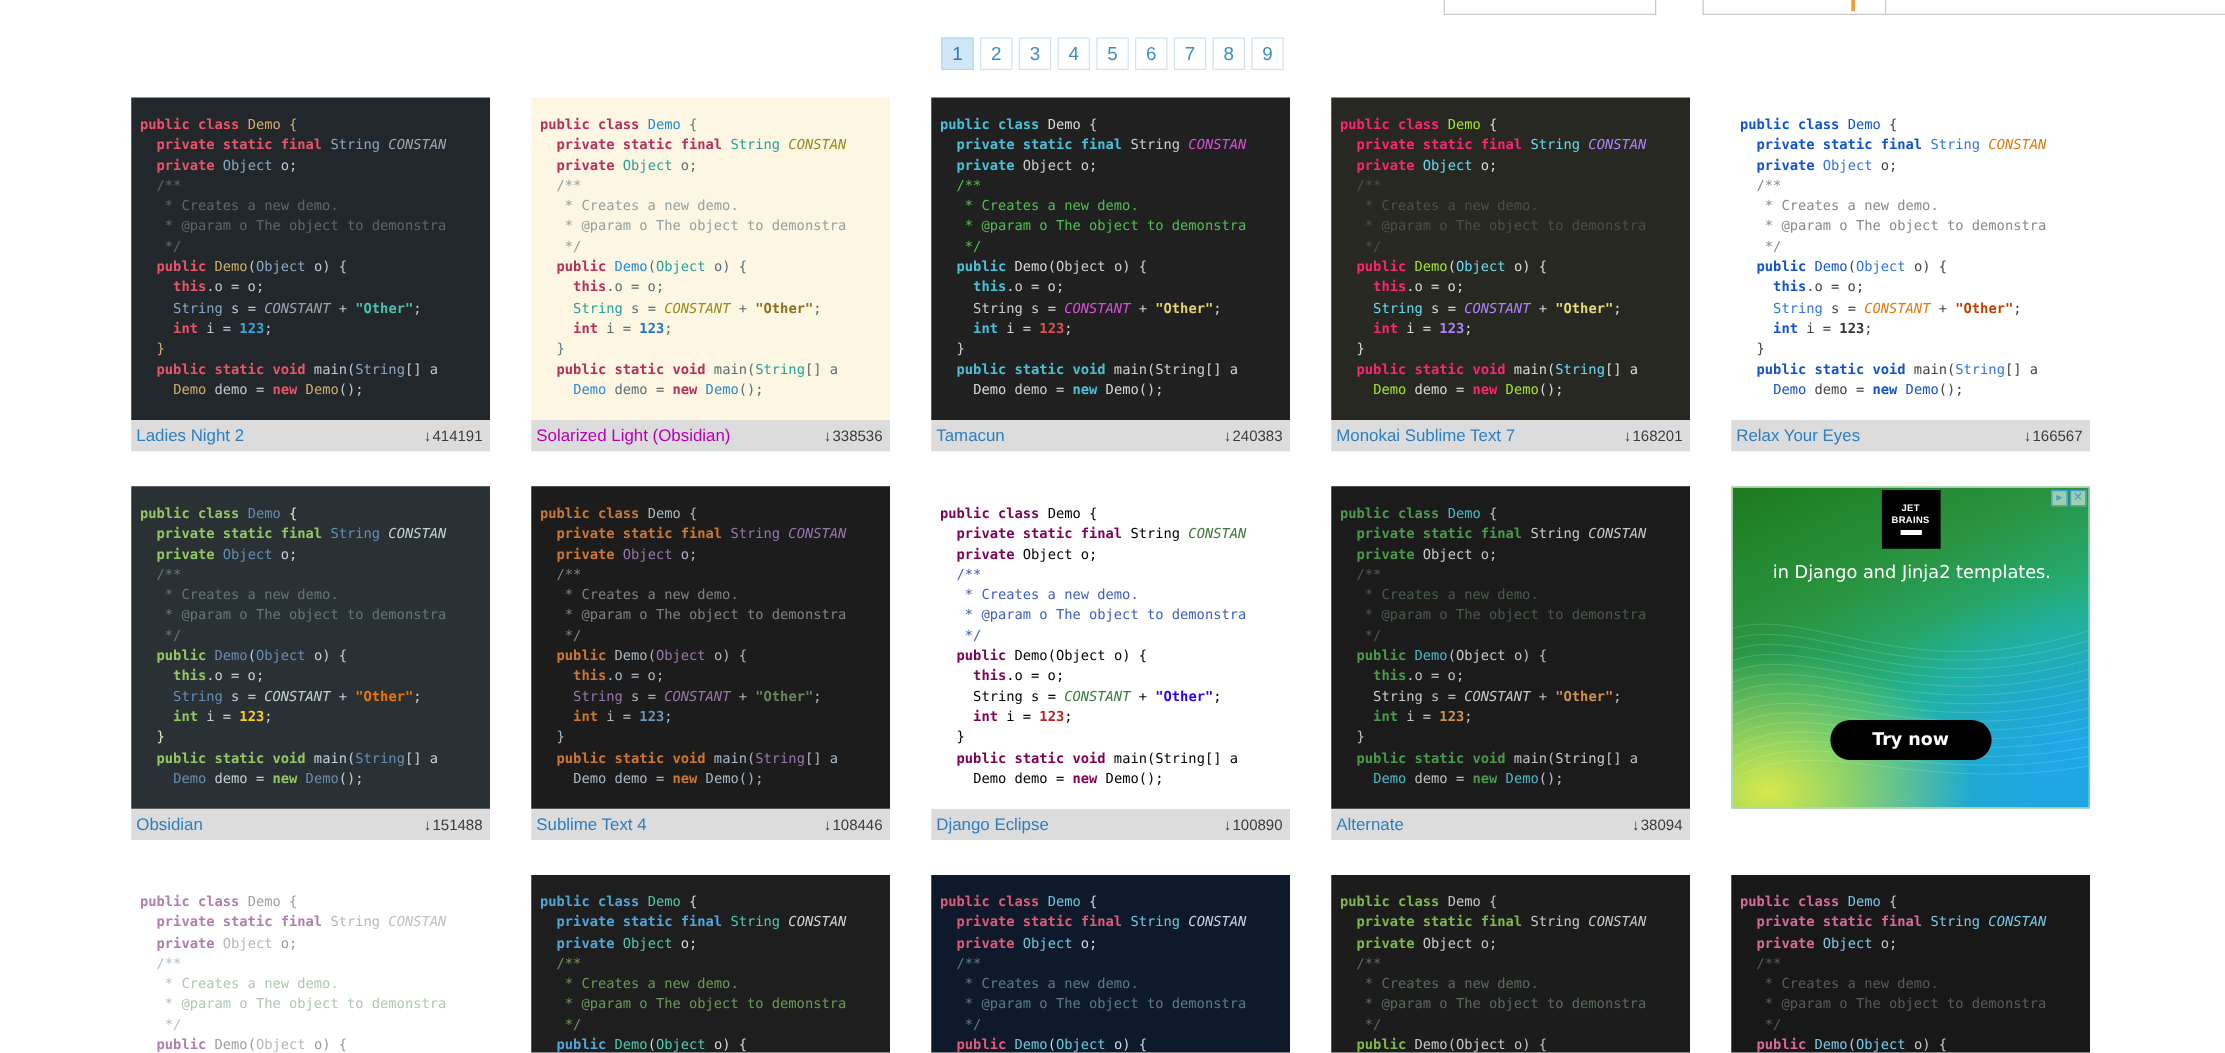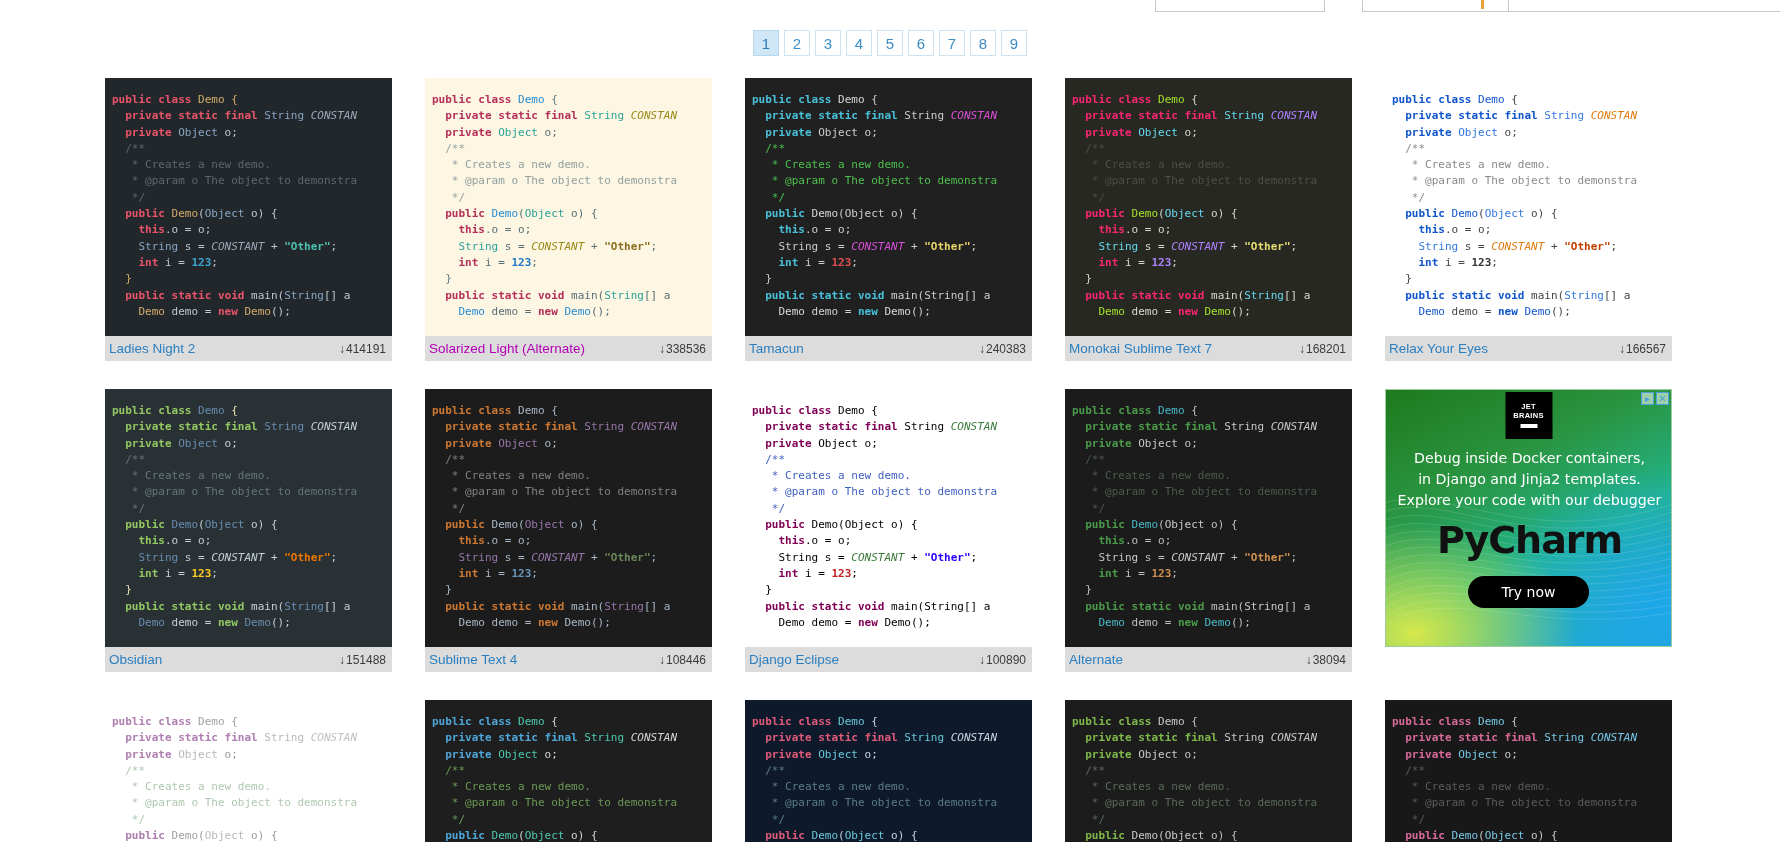--- a/index.html
+++ b/index.html
@@ -100,20 +100,21 @@
   .ad-logo {
     position:absolute; top:128px; left:0; width:287px; text-align:center;
     color:#111; font-size:38px; font-weight:bold; letter-spacing:-1px;
     font-family:"DejaVu Sans", sans-serif;
   }
   .ad-btn {
     position:absolute; top:186px; left:50%; transform:translateX(-50%);
     background:#000; color:#fff; border-radius:22px;
     padding:8px 34px; font-size:14px; cursor:pointer;
     font-family:"DejaVu Sans", sans-serif;
+    font-weight:bold;
   }
 
   
   .i { font-style:italic; }
   .b { font-weight:bold; }
 </style>
 </head>
 <body>
 
 <div class="page">
@@ -145,21 +146,21 @@
           <span class="tname" style="color: rgb(43, 127, 192);">Ladies Night 2</span>
           <span class="dl">
             <span class="dl-arrow">↓</span>
             <span>414191</span>
           </span>
         </div>
       </div>
       <div class="card">
         <div class="code-pane" style="background: rgb(253, 246, 227);"><span class="ln"><span class="b" style="color: rgb(181, 48, 90);">public </span><span class="b" style="color: rgb(181, 48, 90);">class </span><span style="color: rgb(38, 139, 210);">Demo</span><span style="color: rgb(101, 123, 131);"> {</span></span><span class="ln"><span class="b" style="color: rgb(181, 48, 90);">  private static final </span><span style="color: rgb(42, 161, 152);">String </span><span class="i" style="color: rgb(154, 138, 24);">CONSTAN</span></span><span class="ln"><span class="b" style="color: rgb(181, 48, 90);">  private </span><span style="color: rgb(42, 161, 152);">Object</span><span style="color: rgb(88, 110, 117);"> o;</span></span><span class="ln"><span style="color: rgb(147, 161, 161);">  /**</span></span><span class="ln"><span style="color: rgb(147, 161, 161);">   * Creates a new demo.</span></span><span class="ln"><span style="color: rgb(147, 161, 161);">   * @param o The object to demonstra</span></span><span class="ln"><span style="color: rgb(147, 161, 161);">   */</span></span><span class="ln"><span class="b" style="color: rgb(181, 48, 90);">  public </span><span style="color: rgb(38, 139, 210);">Demo</span><span style="color: rgb(88, 110, 117);">(</span><span style="color: rgb(42, 161, 152);">Object</span><span style="color: rgb(88, 110, 117);"> o) {</span></span><span class="ln"><span class="b" style="color: rgb(181, 48, 90);">    this</span><span style="color: rgb(88, 110, 117);">.o = o;</span></span><span class="ln"><span style="color: rgb(42, 161, 152);">    String</span><span style="color: rgb(88, 110, 117);"> s = </span><span class="i" style="color: rgb(154, 138, 24);">CONSTANT</span><span style="color: rgb(88, 110, 117);"> + </span><span class="b" style="color: rgb(138, 111, 30);">"Other"</span><span style="color: rgb(88, 110, 117);">;</span></span><span class="ln"><span class="b" style="color: rgb(181, 48, 90);">    int </span><span style="color: rgb(88, 110, 117);">i = </span><span class="b" style="color: rgb(33, 118, 199);">123</span><span style="color: rgb(88, 110, 117);">;</span></span><span class="ln"><span style="color: rgb(101, 123, 131);">  }</span></span><span class="ln"><span class="b" style="color: rgb(181, 48, 90);">  public static void </span><span style="color: rgb(88, 110, 117);">main</span><span style="color: rgb(88, 110, 117);">(</span><span style="color: rgb(42, 161, 152);">String</span><span style="color: rgb(88, 110, 117);">[] a</span></span><span class="ln"><span style="color: rgb(88, 110, 117);">    </span><span style="color: rgb(38, 139, 210);">Demo</span><span style="color: rgb(88, 110, 117);"> demo = </span><span class="b" style="color: rgb(181, 48, 90);">new </span><span style="color: rgb(38, 139, 210);">Demo</span><span style="color: rgb(88, 110, 117);">();</span></span></div>
         <div class="label-bar">
-          <span class="tname" style="color: rgb(181, 0, 181);">Solarized Light (Alternate)</span>
+          <span class="tname" style="color: rgb(181, 0, 181);">Solarized Light (Obsidian)</span>
           <span class="dl">
             <span class="dl-arrow">↓</span>
             <span>338536</span>
           </span>
         </div>
       </div>
       <div class="card">
         <div class="code-pane" style="background: rgb(32, 32, 32);"><span class="ln"><span class="b" style="color: rgb(73, 192, 216);">public </span><span class="b" style="color: rgb(73, 192, 216);">class </span><span style="color: rgb(216, 216, 216);">Demo</span><span style="color: rgb(204, 204, 204);"> {</span></span><span class="ln"><span class="b" style="color: rgb(73, 192, 216);">  private static final </span><span style="color: rgb(204, 204, 204);">String </span><span class="i" style="color: rgb(216, 80, 216);">CONSTAN</span></span><span class="ln"><span class="b" style="color: rgb(73, 192, 216);">  private </span><span style="color: rgb(204, 204, 204);">Object</span><span style="color: rgb(207, 207, 207);"> o;</span></span><span class="ln"><span style="color: rgb(79, 191, 79);">  /**</span></span><span class="ln"><span style="color: rgb(79, 191, 79);">   * Creates a new demo.</span></span><span class="ln"><span style="color: rgb(79, 191, 79);">   * @param o The object to demonstra</span></span><span class="ln"><span style="color: rgb(79, 191, 79);">   */</span></span><span class="ln"><span class="b" style="color: rgb(73, 192, 216);">  public </span><span style="color: rgb(216, 216, 216);">Demo</span><span style="color: rgb(207, 207, 207);">(</span><span style="color: rgb(204, 204, 204);">Object</span><span style="color: rgb(207, 207, 207);"> o) {</span></span><span class="ln"><span class="b" style="color: rgb(73, 192, 216);">    this</span><span style="color: rgb(207, 207, 207);">.o = o;</span></span><span class="ln"><span style="color: rgb(204, 204, 204);">    String</span><span style="color: rgb(207, 207, 207);"> s = </span><span class="i" style="color: rgb(216, 80, 216);">CONSTANT</span><span style="color: rgb(207, 207, 207);"> + </span><span class="b" style="color: rgb(232, 211, 106);">"Other"</span><span style="color: rgb(207, 207, 207);">;</span></span><span class="ln"><span class="b" style="color: rgb(73, 192, 216);">    int </span><span style="color: rgb(207, 207, 207);">i = </span><span class="b" style="color: rgb(227, 80, 80);">123</span><span style="color: rgb(207, 207, 207);">;</span></span><span class="ln"><span style="color: rgb(204, 204, 204);">  }</span></span><span class="ln"><span class="b" style="color: rgb(73, 192, 216);">  public static void </span><span style="color: rgb(207, 207, 207);">main</span><span style="color: rgb(207, 207, 207);">(</span><span style="color: rgb(204, 204, 204);">String</span><span style="color: rgb(207, 207, 207);">[] a</span></span><span class="ln"><span style="color: rgb(207, 207, 207);">    </span><span style="color: rgb(216, 216, 216);">Demo</span><span style="color: rgb(207, 207, 207);"> demo = </span><span class="b" style="color: rgb(73, 192, 216);">new </span><span style="color: rgb(216, 216, 216);">Demo</span><span style="color: rgb(207, 207, 207);">();</span></span></div>
         <div class="label-bar">
           <span class="tname" style="color: rgb(43, 127, 192);">Tamacun</span>
@@ -252,25 +253,22 @@
           <div class="ad-jb">
             <span>JET</span>
             <span>BRAINS</span>
             <span class="bar"></span>
           </div>
           <div class="ad-ctrl">
             <span>▸</span>
             <span>✕</span>
           </div>
           <div class="ad-txt">
-            <div>Debug inside Docker containers,</div>
             <div>in Django and Jinja2 templates.</div>
-            <div>Explore your code with our debugger</div>
           </div>
-          <div class="ad-logo">PyCharm</div>
           <div class="ad-btn">Try now</div>
         </div>
       </div>
       <div class="card">
         <div class="code-pane" style="background: rgb(255, 255, 255);"><span class="ln"><span class="b" style="color: rgb(176, 127, 176);">public </span><span class="b" style="color: rgb(176, 127, 176);">class </span><span style="color: rgb(160, 160, 160);">Demo</span><span style="color: rgb(154, 154, 154);"> {</span></span><span class="ln"><span class="b" style="color: rgb(176, 127, 176);">  private static final </span><span style="color: rgb(184, 184, 184);">String </span><span class="i" style="color: rgb(192, 192, 192);">CONSTAN</span></span><span class="ln"><span class="b" style="color: rgb(176, 127, 176);">  private </span><span style="color: rgb(184, 184, 184);">Object</span><span style="color: rgb(154, 154, 154);"> o;</span></span><span class="ln"><span style="color: rgb(176, 200, 176);">  /**</span></span><span class="ln"><span style="color: rgb(176, 200, 176);">   * Creates a new demo.</span></span><span class="ln"><span style="color: rgb(176, 200, 176);">   * @param o The object to demonstra</span></span><span class="ln"><span style="color: rgb(176, 200, 176);">   */</span></span><span class="ln"><span class="b" style="color: rgb(176, 127, 176);">  public </span><span style="color: rgb(160, 160, 160);">Demo</span><span style="color: rgb(154, 154, 154);">(</span><span style="color: rgb(184, 184, 184);">Object</span><span style="color: rgb(154, 154, 154);"> o) {</span></span></div>
       </div>
       <div class="card">
         <div class="code-pane" style="background: rgb(30, 30, 30);"><span class="ln"><span class="b" style="color: rgb(79, 166, 216);">public </span><span class="b" style="color: rgb(79, 166, 216);">class </span><span style="color: rgb(78, 201, 176);">Demo</span><span style="color: rgb(212, 212, 212);"> {</span></span><span class="ln"><span class="b" style="color: rgb(79, 166, 216);">  private static final </span><span style="color: rgb(78, 201, 176);">String </span><span class="i" style="color: rgb(212, 212, 212);">CONSTAN</span></span><span class="ln"><span class="b" style="color: rgb(79, 166, 216);">  private </span><span style="color: rgb(78, 201, 176);">Object</span><span style="color: rgb(212, 212, 212);"> o;</span></span><span class="ln"><span style="color: rgb(106, 153, 85);">  /**</span></span><span class="ln"><span style="color: rgb(106, 153, 85);">   * Creates a new demo.</span></span><span class="ln"><span style="color: rgb(106, 153, 85);">   * @param o The object to demonstra</span></span><span class="ln"><span style="color: rgb(106, 153, 85);">   */</span></span><span class="ln"><span class="b" style="color: rgb(79, 166, 216);">  public </span><span style="color: rgb(78, 201, 176);">Demo</span><span style="color: rgb(212, 212, 212);">(</span><span style="color: rgb(78, 201, 176);">Object</span><span style="color: rgb(212, 212, 212);"> o) {</span></span></div>
       </div>
       <div class="card">

